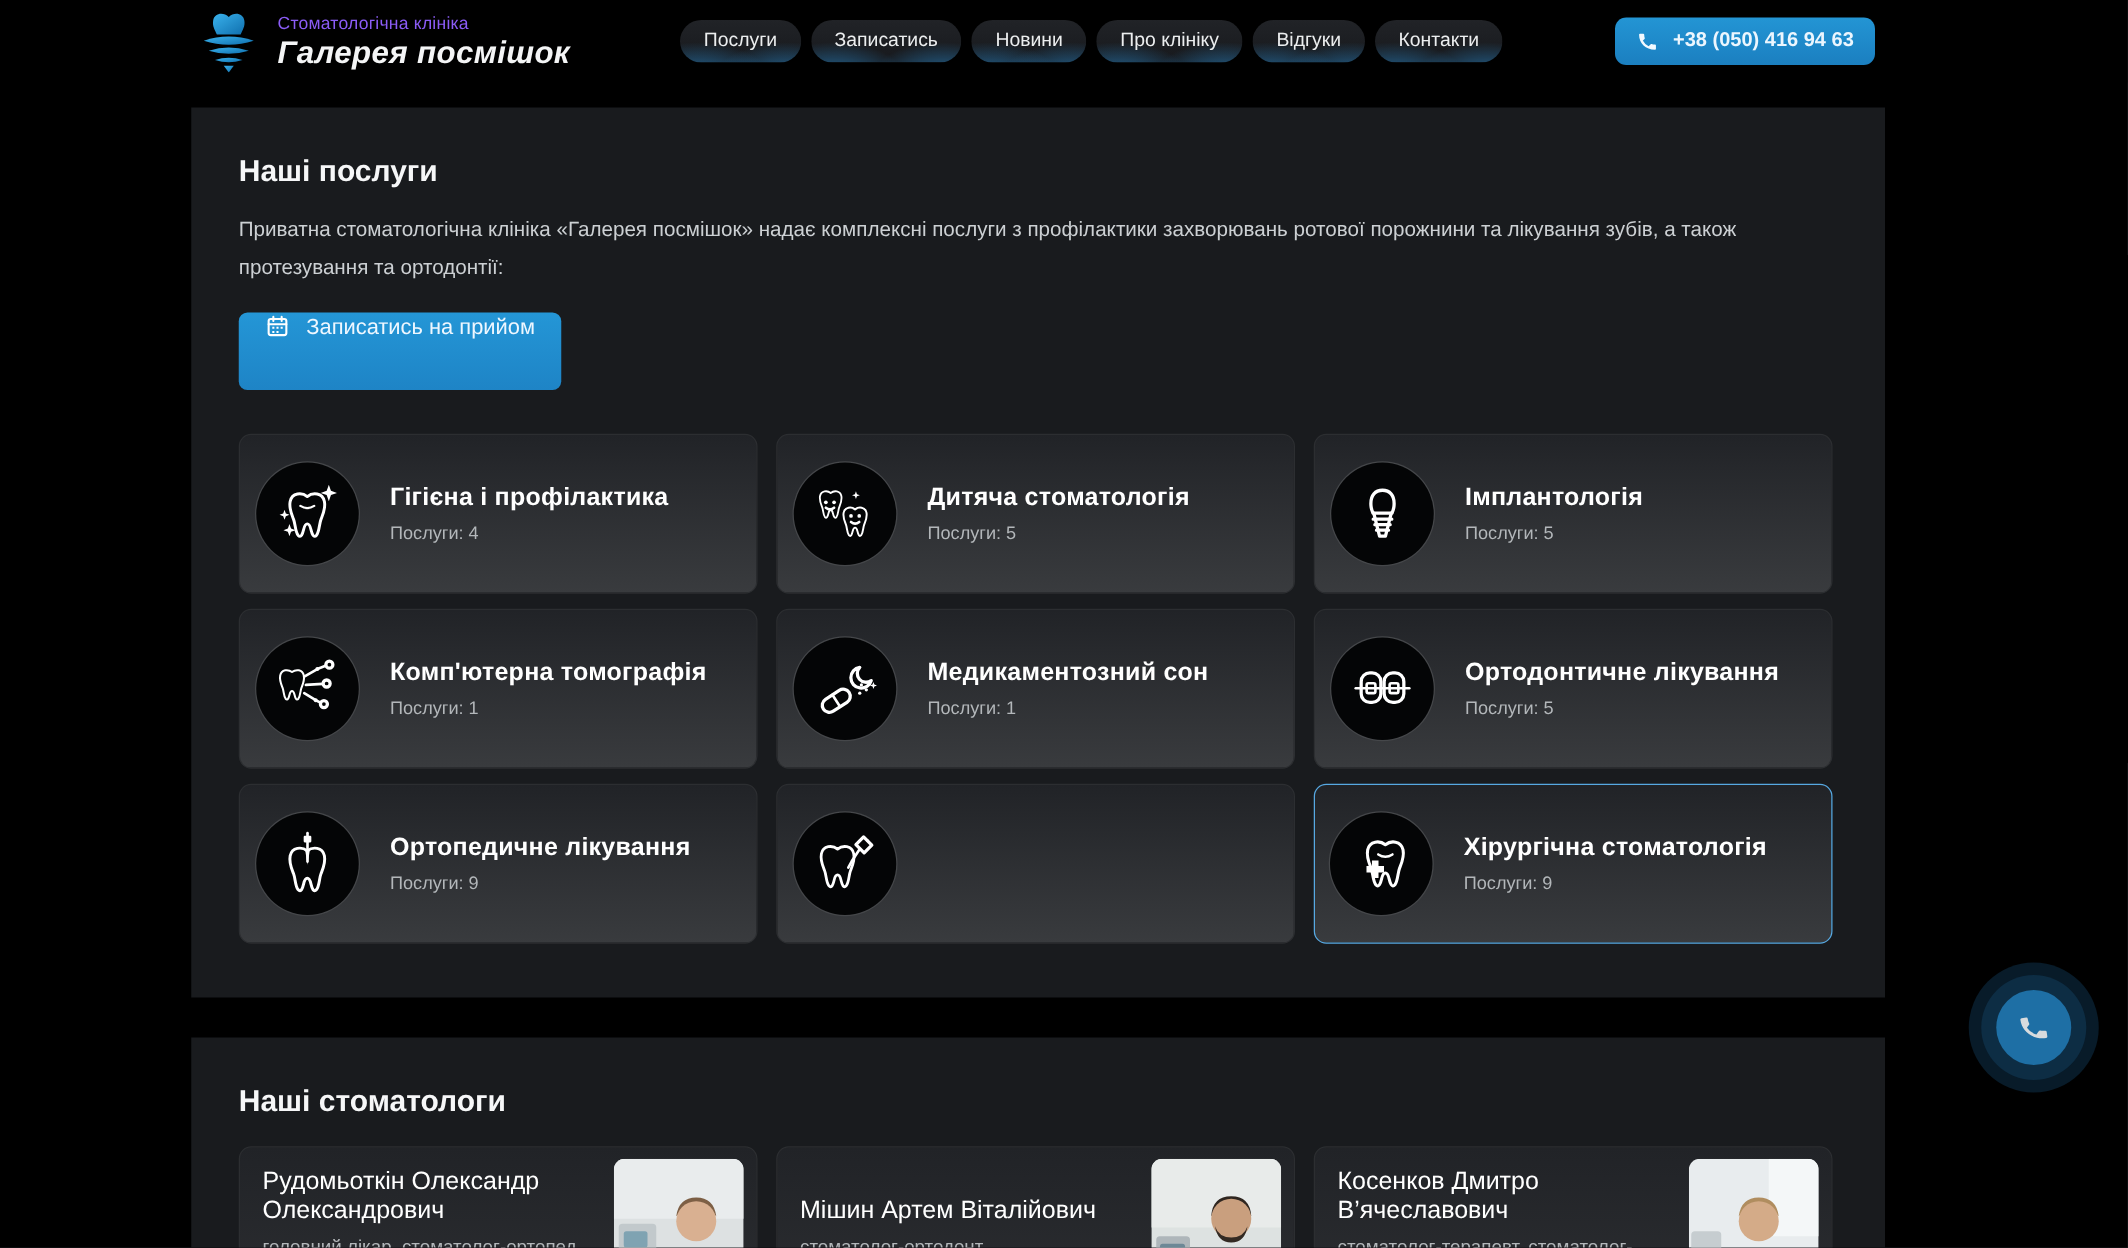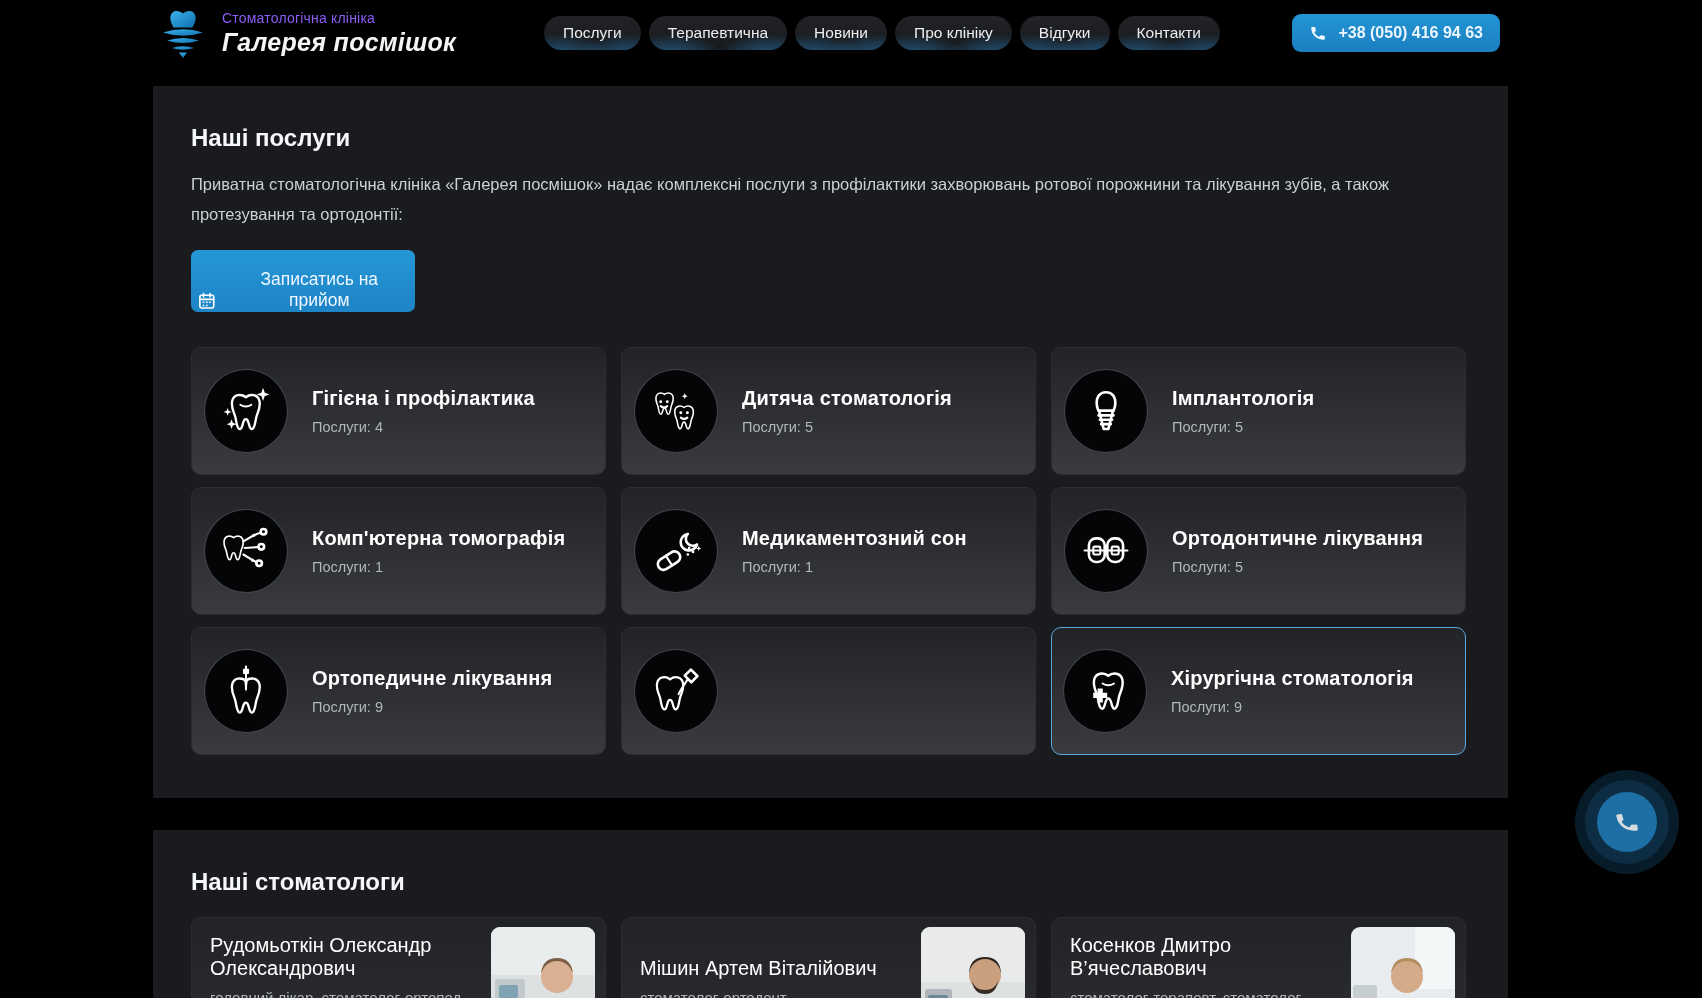--- a/index.html
+++ b/index.html
@@ -26,22 +26,22 @@
     display:flex;align-items:center;gap:11px;font-family:inherit;
     background:linear-gradient(#2395d4,#1b7fc0);color:#ecf6fe;font-size:16px;font-weight:700;}
   .phone-btn svg{width:18px;height:18px;fill:#f2f9ff;}
   
   .section{position:absolute;left:153px;width:1355px;background:#191b1e;border-radius:0;
     box-sizing:border-box;padding:0 38px;}
   #services{top:86px;height:712px;}
   #doctors{top:830px;height:380px;}
   .sec-title{margin:0;padding-top:38px;font-size:24px;line-height:28px;font-weight:700;color:#f6f7f8;}
   .desc{margin-top:17px;font-size:16.5px;line-height:30px;color:#ccd0d3;max-width:1250px;}
-  .appt-btn{margin-top:21px;width:224px;height:62px;border-radius:7px;border:none;cursor:pointer;
-    display:flex;align-items:flex-end;justify-content:center;gap:13px;font-family:inherit;
+  .appt-btn{margin-top:21px;width:258px;height:62px;border-radius:7px;border:none;cursor:pointer;
+    display:flex;align-items:flex-start;justify-content:center;gap:13px;font-family:inherit;
     background:linear-gradient(#2496d6,#1e84c6);color:#eef7ff;font-size:17.5px;}
   .appt-btn svg{width:20px;height:20px;stroke:#fff;fill:none;stroke-width:2;stroke-linecap:round;}
   
   .svc-grid{margin-top:35px;display:grid;grid-template-columns:repeat(3,415px);column-gap:15px;row-gap:12px;}
   .svc-card{height:128px;border-radius:10px;box-sizing:border-box;cursor:pointer;
     background:linear-gradient(180deg,#212327 0%,#393b3e 100%);
     border:1px solid #2c2e31;display:flex;align-items:center;padding:0 16px 0 13px;}
   .svc-card.hl{border:1.6px solid #57a9e2;padding-left:12px;}
   .svc-ico{width:82px;height:82px;border-radius:50%;background:#040506;flex:none;
     box-shadow:0 0 0 1px #45474a;display:flex;align-items:center;justify-content:center;}
@@ -89,21 +89,21 @@
       <path fill="url(#lg)" d="M14 40 Q25 36.5 36 40 Q25 43.5 14 40 Z"></path>
       <path fill="url(#lg)" d="M21 44.5 L29 44.5 L25 50 Z"></path>
     </svg>
     <div>
       <div class="logo-sub">Стоматологічна клініка</div>
       <div class="logo-title">Галерея посмішок</div>
     </div>
   </div>
   <nav class="nav">
     <button class="nav-pill">Послуги</button>
-    <button class="nav-pill">Терапевтична</button>
+    <button class="nav-pill">Записатись</button>
     <button class="nav-pill">Новини</button>
     <button class="nav-pill">Про клініку</button>
     <button class="nav-pill">Відгуки</button>
     <button class="nav-pill">Контакти</button>
   </nav>
   <button class="phone-btn">
     <svg viewBox="0 0 24 24">
         <path d="M6.62 10.79a15.05 15.05 0 0 0 6.59 6.59l2.2-2.2a1 1 0 0 1 1.02-.24c1.12.37 2.33.57 3.57.57a1 1 0 0 1 1 1V20a1 1 0 0 1-1 1C10.07 21 3 13.93 3 5a1 1 0 0 1 1-1h3.5a1 1 0 0 1 1 1c0 1.24.2 2.45.57 3.57a1 1 0 0 1-.25 1.02l-2.2 2.2z"></path>
       </svg>
     <span>+38 (050) 416 94 63</span>

